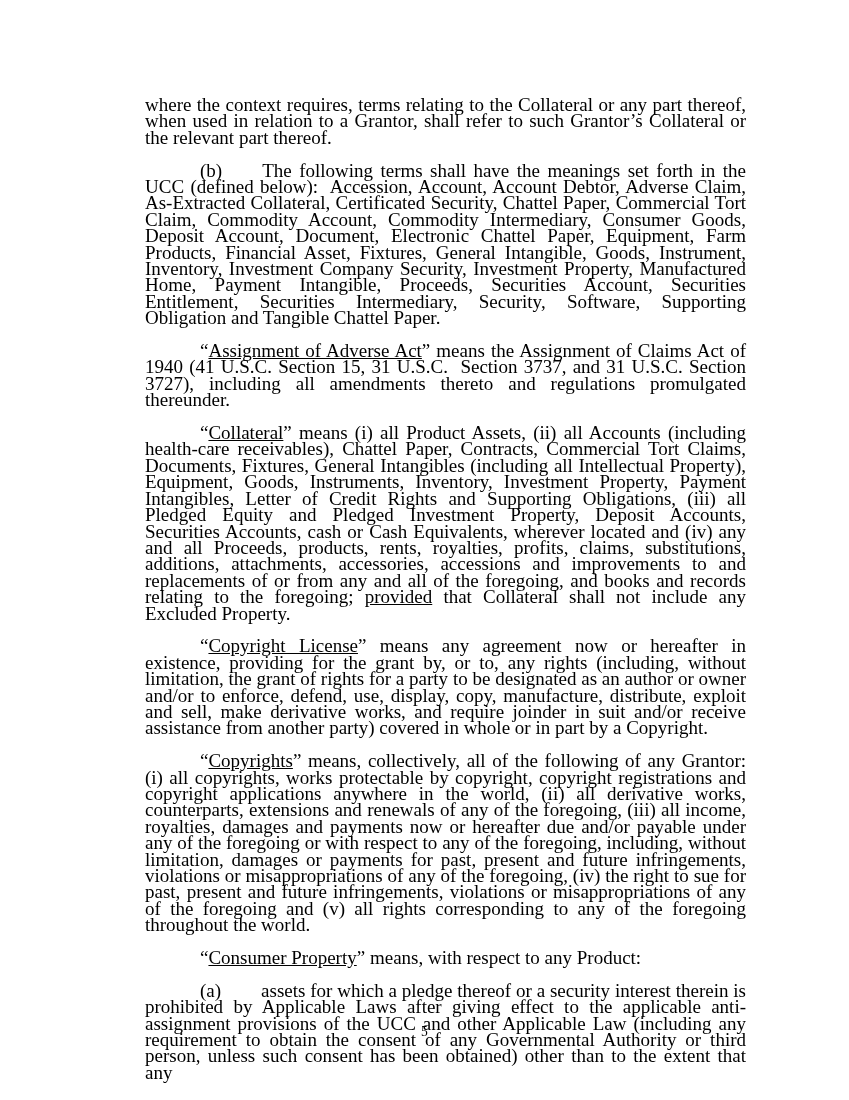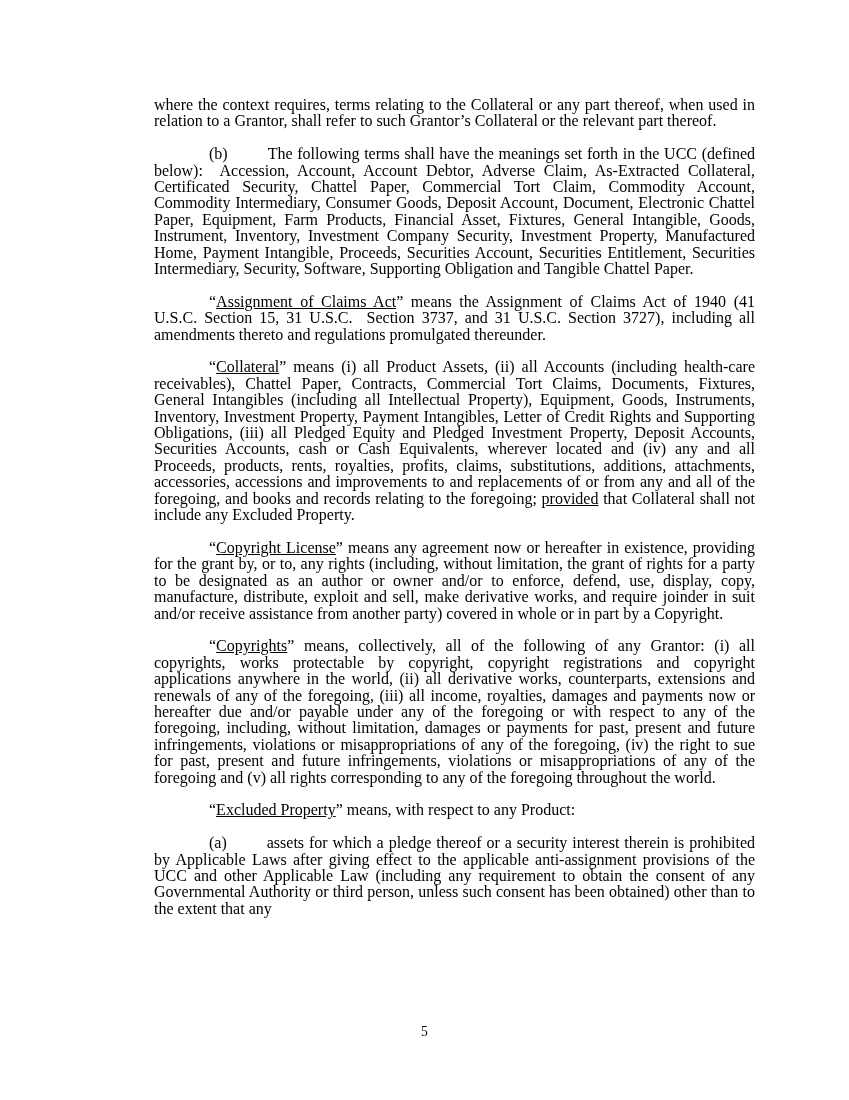--- a/index.html
+++ b/index.html
@@ -14,24 +14,23 @@
     background: #ffffff;
     font-family: "Liberation Serif", "DejaVu Serif", serif;
     color: #000000;
     overflow: hidden;
   }
   .content {
     position: absolute;
     left: 145px;
     top: 97px;
     width: 601px;
-    font-size: 16px;
+    font-size: 19px;
     line-height: 16.4px;
     text-align: justify;
-    margin-left: 9px;
   }
   p.para {
     margin: 0 0 16.4px 0;
     padding: 0;
   }
   p.para.indent {
     text-indent: 55px;
   }
   span.u {
     text-decoration: underline;
@@ -49,21 +48,21 @@
     font-size: 13.6px;
   }
 </style>
 </head>
 <body>
 
 <div class="page">
   <div class="content">
       <p class="para"><span>where the context requires, terms relating to the Collateral or any part thereof, when used in relation to a Grantor, shall refer to such Grantor’s Collateral or the relevant part thereof.</span></p>
       <p class="para indent"><span>(b)</span><span class="tab"></span><span>The following terms shall have the meanings set forth in the UCC (defined below):&nbsp; Accession, Account, Account Debtor, Adverse Claim, As-Extracted Collateral, Certificated Security, Chattel Paper, Commercial Tort Claim, Commodity Account, Commodity Intermediary, Consumer Goods, Deposit Account, Document, Electronic Chattel Paper, Equipment, Farm Products, Financial Asset, Fixtures, General Intangible, Goods, Instrument, Inventory, Investment Company Security, Investment Property, Manufactured Home, Payment Intangible, Proceeds, Securities Account, Securities Entitlement, Securities Intermediary, Security, Software, Supporting Obligation and Tangible Chattel Paper.</span></p>
-      <p class="para indent"><span>“</span><span class="u">Assignment of Claims Act</span><span>” means the Assignment of Claims Act of 1940 (41 U.S.C. Section 15, 31 U.S.C.&nbsp; Section 3737, and 31 U.S.C. Section 3727), including all amendments thereto and regulations promulgated thereunder.</span></p>
+      <p class="para indent"><span>“</span><span class="u">Assignment of Adverse Act</span><span>” means the Assignment of Claims Act of 1940 (41 U.S.C. Section 15, 31 U.S.C.&nbsp; Section 3737, and 31 U.S.C. Section 3727), including all amendments thereto and regulations promulgated thereunder.</span></p>
       <p class="para indent"><span>“</span><span class="u">Collateral</span><span>” means (i) all Product Assets, (ii) all Accounts (including health-care receivables), Chattel Paper, Contracts, Commercial Tort Claims, Documents, Fixtures, General Intangibles (including all Intellectual Property), Equipment, Goods, Instruments, Inventory, Investment Property, Payment Intangibles, Letter of Credit Rights and Supporting Obligations, (iii) all Pledged Equity and Pledged Investment Property, Deposit Accounts, Securities Accounts, cash or Cash Equivalents, wherever located and (iv) any and all Proceeds, products, rents, royalties, profits, claims, substitutions, additions, attachments, accessories, accessions and improvements to and replacements of or from any and all of the foregoing, and books and records relating to the foregoing; </span><span class="u">provided</span><span> that Collateral shall not include any Excluded Property.</span></p>
       <p class="para indent"><span>“</span><span class="u">Copyright License</span><span>” means any agreement now or hereafter in existence, providing for the grant by, or to, any rights (including, without limitation, the grant of rights for a party to be designated as an author or owner and/or to enforce, defend, use, display, copy, manufacture, distribute, exploit and sell, make derivative works, and require joinder in suit and/or receive assistance from another party) covered in whole or in part by a Copyright.</span></p>
       <p class="para indent"><span>“</span><span class="u">Copyrights</span><span>” means, collectively, all of the following of any Grantor: (i) all copyrights, works protectable by copyright, copyright registrations and copyright applications anywhere in the world, (ii) all derivative works, counterparts, extensions and renewals of any of the foregoing, (iii) all income, royalties, damages and payments now or hereafter due and/or payable under any of the foregoing or with respect to any of the foregoing, including, without limitation, damages or payments for past, present and future infringements, violations or misappropriations of any of the foregoing, (iv) the right to sue for past, present and future infringements, violations or misappropriations of any of the foregoing and (v) all rights corresponding to any of the foregoing throughout the world.</span></p>
-      <p class="para indent"><span>“</span><span class="u">Excluded Property</span><span>” means, with respect to any Product:</span></p>
+      <p class="para indent"><span>“</span><span class="u">Consumer Property</span><span>” means, with respect to any Product:</span></p>
       <p class="para indent"><span>(a)</span><span class="tab"></span><span>assets for which a pledge thereof or a security interest therein is prohibited by Applicable Laws after giving effect to the applicable anti-assignment provisions of the UCC and other Applicable Law (including any requirement to obtain the consent of any Governmental Authority or third person, unless such consent has been obtained) other than to the extent that any</span></p>
     </div>
   <div class="page-number">5</div>
 </div>
 
 </body></html>

